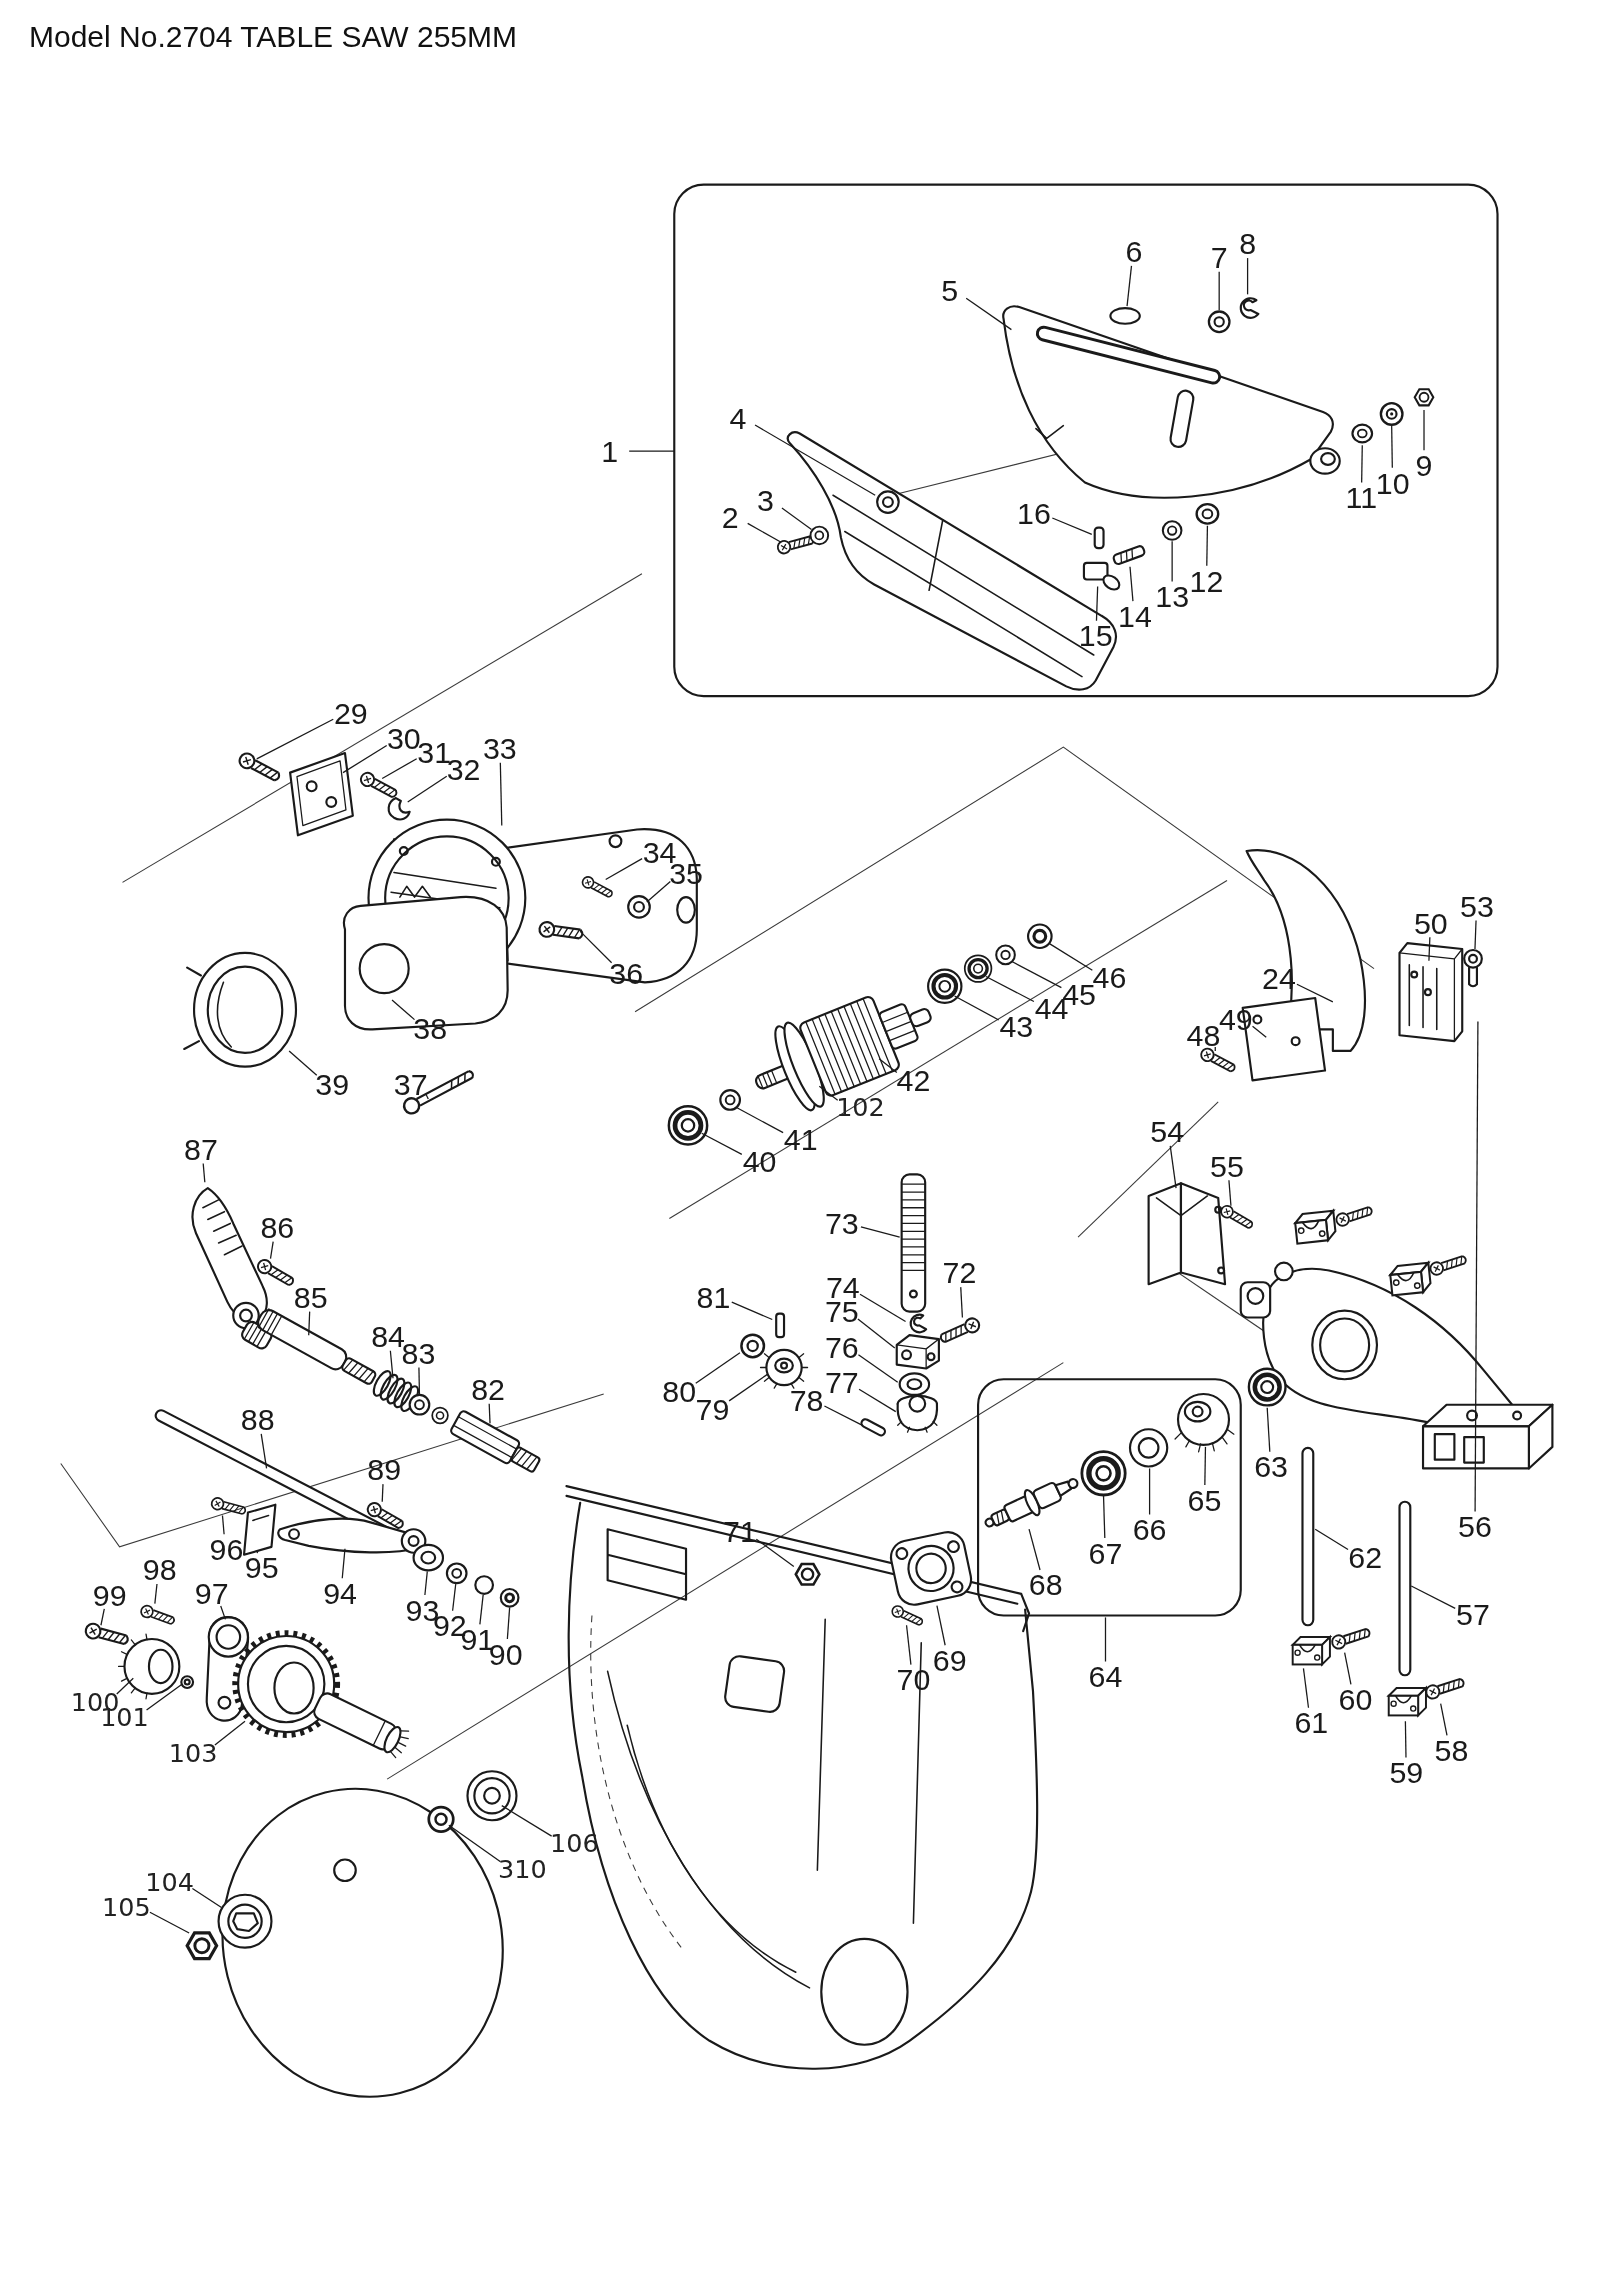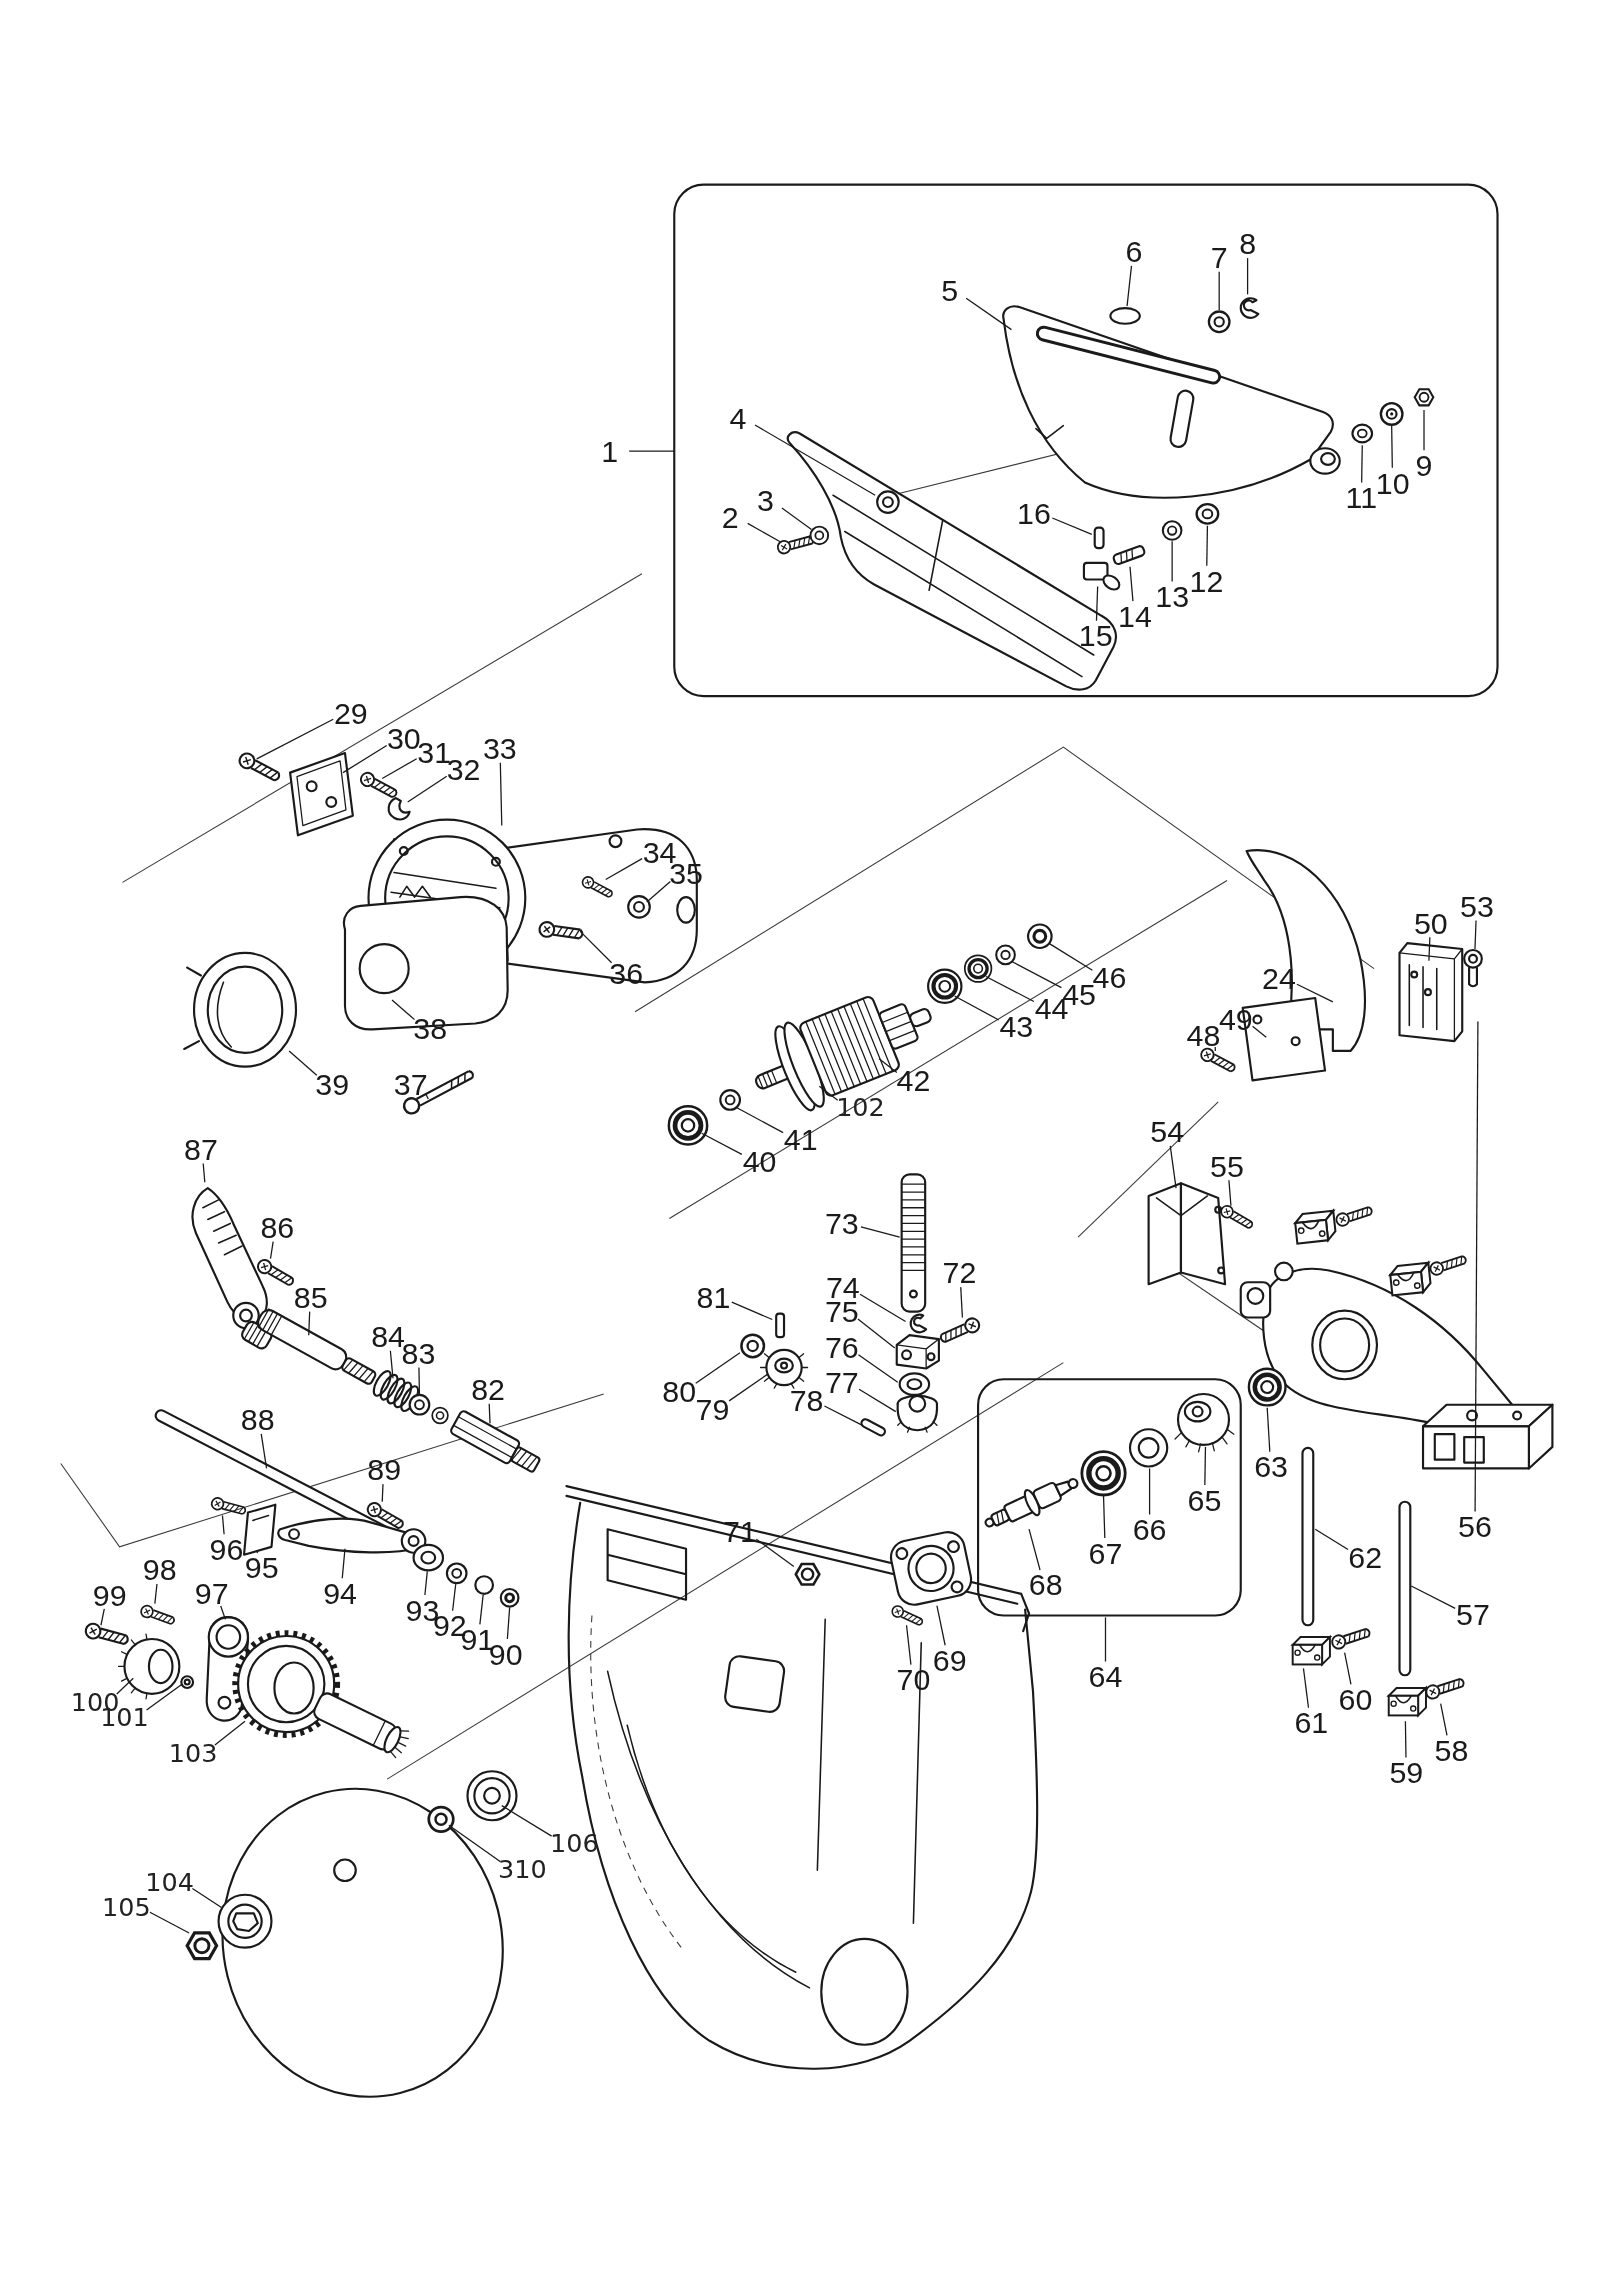--- a/index.html
+++ b/index.html
@@ -15,20 +15,21 @@
   .dash{stroke-dasharray:7 6;}
   .leader{stroke:#1a1a1a;stroke-width:1.3;}
   .plabel{font-family:"Liberation Sans",sans-serif;font-size:31px;fill:#1a1a1a;
           text-anchor:middle;dominant-baseline:central;}
   .plabel.thin{font-size:26px;font-family:"DejaVu Sans",sans-serif;fill:#222;}
 </style>
 </head>
 <body>
 
 <div id="page">
+  <div class="title">Model No.2704 TABLE SAW 255MM</div>
 
   <svg id="art" viewBox="0 0 1654 2339" width="1621" height="2293">
     <defs>
       <g id="g-screw">
         <circle r="7.5" fill="#fff" stroke="#1a1a1a" stroke-width="2.2"></circle>
         <path d="M-3,-3 L3,3 M-3,3 L3,-3" fill="none" stroke="#1a1a1a" stroke-width="1.5"></path>
         <path d="M7,-4.5 L34,-4.5 M7,4.5 L34,4.5 M34,-4.5 Q39,0 34,4.5" fill="none" stroke="#1a1a1a" stroke-width="2.2"></path>
         <path d="M11,4.5 L15,-4.5 M17,4.5 L21,-4.5 M23,4.5 L27,-4.5 M29,4.5 L33,-4.5" fill="none" stroke="#1a1a1a" stroke-width="1.4"></path>
       </g>
       <g id="g-washer">

